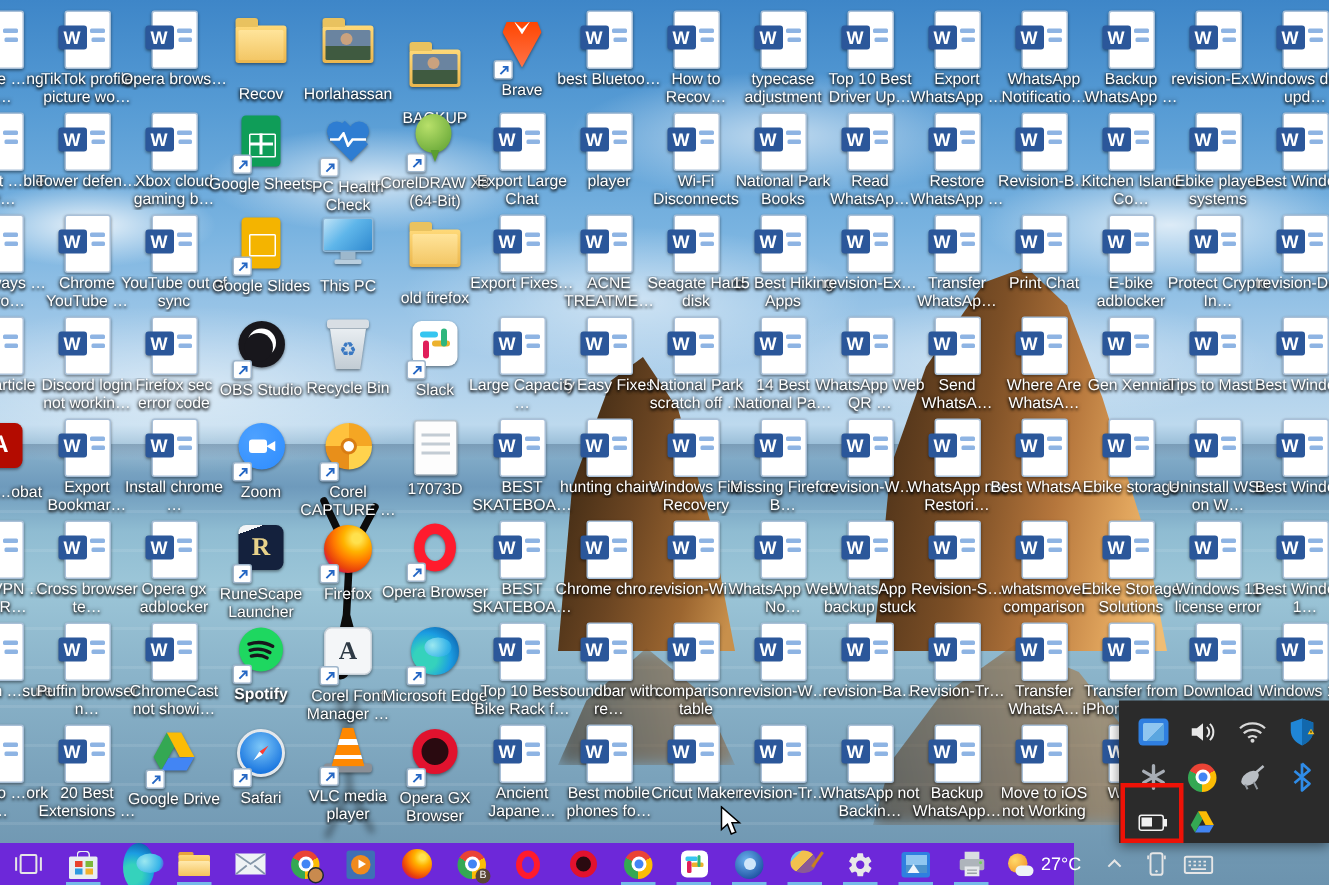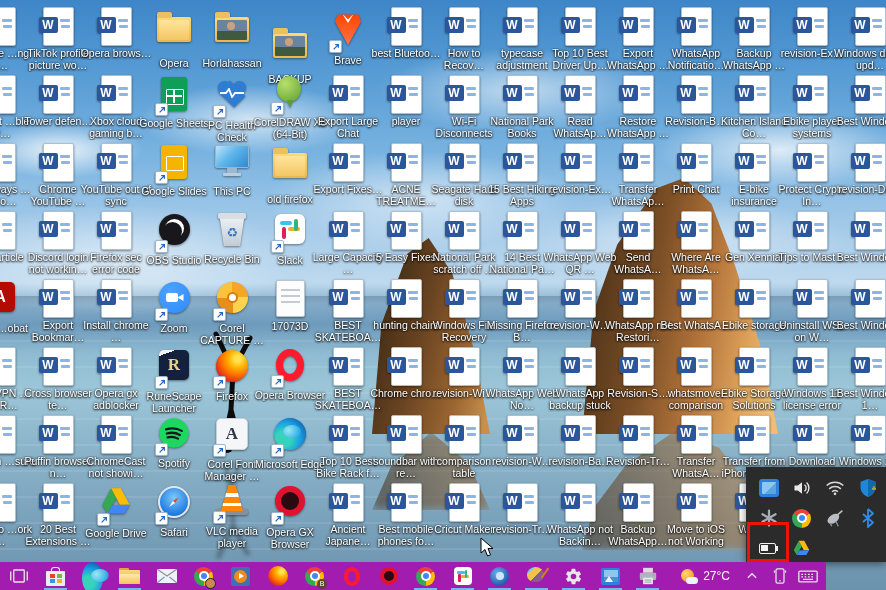--- a/index.html
+++ b/index.html
@@ -76,21 +76,21 @@
 
   
   .flyout{position:absolute;left:746px;top:467px;width:140px;height:95px;background:#2b2b2b;
       box-shadow:0 2px 8px rgba(0,0,0,.5);z-index:5;}
   .fly-grid{position:absolute;inset:6px 4px 4px 6px;display:grid;
       grid-template-columns:repeat(4,33px);grid-auto-rows:30px;align-items:center;justify-items:center;}
   .fly-ic{width:22px;height:22px;display:flex;align-items:center;justify-content:center;}
   .redbox{position:absolute;left:1px;top:55px;width:36px;height:34px;border:3px solid #ee1207;z-index:6;}
 
   
-  .taskbar{position:absolute;left:0;bottom:0;width:826px;height:28px;background:#a21caf;
+  .taskbar{position:absolute;left:0;bottom:0;width:716px;height:28px;background:#6d28d9;
       display:flex;align-items:center;z-index:8;}
   .tb-left{display:flex;align-items:center;height:100%;}
   .tb-item{width:37px;height:28px;display:flex;align-items:center;justify-content:center;position:relative;}
   .tb-item.running:after{content:"";position:absolute;left:7px;right:7px;bottom:0;height:2px;background:#76b9e8;}
   .tb-item .ti{width:21px;height:21px;display:flex;align-items:center;justify-content:center;position:relative;}
   .tb-right{margin-left:auto;display:flex;align-items:center;height:100%;padding-right:6px;gap:4px;}
   .weather{display:flex;align-items:center;gap:5px;color:#fff;font-size:12px;padding:0 6px;height:100%;}
   .wsun{position:relative;width:17px;height:15px;}
   .wsun .sun{position:absolute;left:0;top:0;width:13px;height:13px;border-radius:50%;
       background:radial-gradient(circle at 35% 35%,#ffd96a,#f08a1d);}
@@ -153,21 +153,21 @@
           </div>
         </div>
         <div class="lbl">Opera brows…</div>
       </div>
       <div class="dicon" style="left: 137px; top: 6px;">
         <div class="ic">
           <div class="i-folder">
             <div class="inner" style="background:linear-gradient(180deg,#ffe49a,#f3c766)"></div>
           </div>
         </div>
-        <div class="lbl">Opera</div>
+        <div class="lbl">Recov</div>
       </div>
       <div class="dicon" style="left: 195px; top: 6px;">
         <div class="ic">
           <div class="i-folder">
             <div class="inner p-photo"></div>
           </div>
         </div>
         <div class="lbl">Horlahassan</div>
       </div>
       <div class="dicon" style="left: 253px; top: 22px;">
@@ -588,21 +588,21 @@
         <div class="lbl">Print Chat</div>
       </div>
       <div class="dicon" style="left: 717px; top: 142px;">
         <div class="ic">
           <div class="i-word">
             <span class="wblk">W</span>
             <span class="wl wl1"></span>
             <span class="wl wl2"></span>
           </div>
         </div>
-        <div class="lbl">E-bike insurance</div>
+        <div class="lbl">E-bike adblocker</div>
       </div>
       <div class="dicon" style="left: 775px; top: 142px;">
         <div class="ic">
           <div class="i-word">
             <span class="wblk">W</span>
             <span class="wl wl1"></span>
             <span class="wl wl2"></span>
           </div>
         </div>
         <div class="lbl">Protect Crypto In…</div>
@@ -1138,21 +1138,21 @@
       <div class="dicon" style="left: 79px; top: 414px;">
         <div class="ic">
           <div class="i-word">
             <span class="wblk">W</span>
             <span class="wl wl1"></span>
             <span class="wl wl2"></span>
           </div>
         </div>
         <div class="lbl">ChromeCast not showi…</div>
       </div>
-      <div class="dicon" style="left: 137px; top: 414px;">
+      <div class="dicon" style="left: 137px; top: 414px; font-weight: bold;">
         <div class="ic">
           <svg width="32" height="32" viewBox="0 0 24 24" style="margin:3px auto 0">
             <circle cx="12" cy="12" r="11" fill="#1ed760"></circle>
             <path d="M6 9.3c4.2-1.3 8.3-.9 11.8 1.1M6.6 12.4c3.4-1 7-.6 9.8 1.1M7.2 15.3c2.7-.8 5.5-.5 7.8.9" stroke="#17171c" stroke-width="1.7" fill="none" stroke-linecap="round"></path>
           </svg>
           <span class="arrowbadge">
             <svg viewBox="0 0 10 10">
               <path d="M2 8 L8 2 M4 2 h4 v4" stroke="#2567c4" stroke-width="1.6" fill="none"></path>
             </svg>
           </span>

